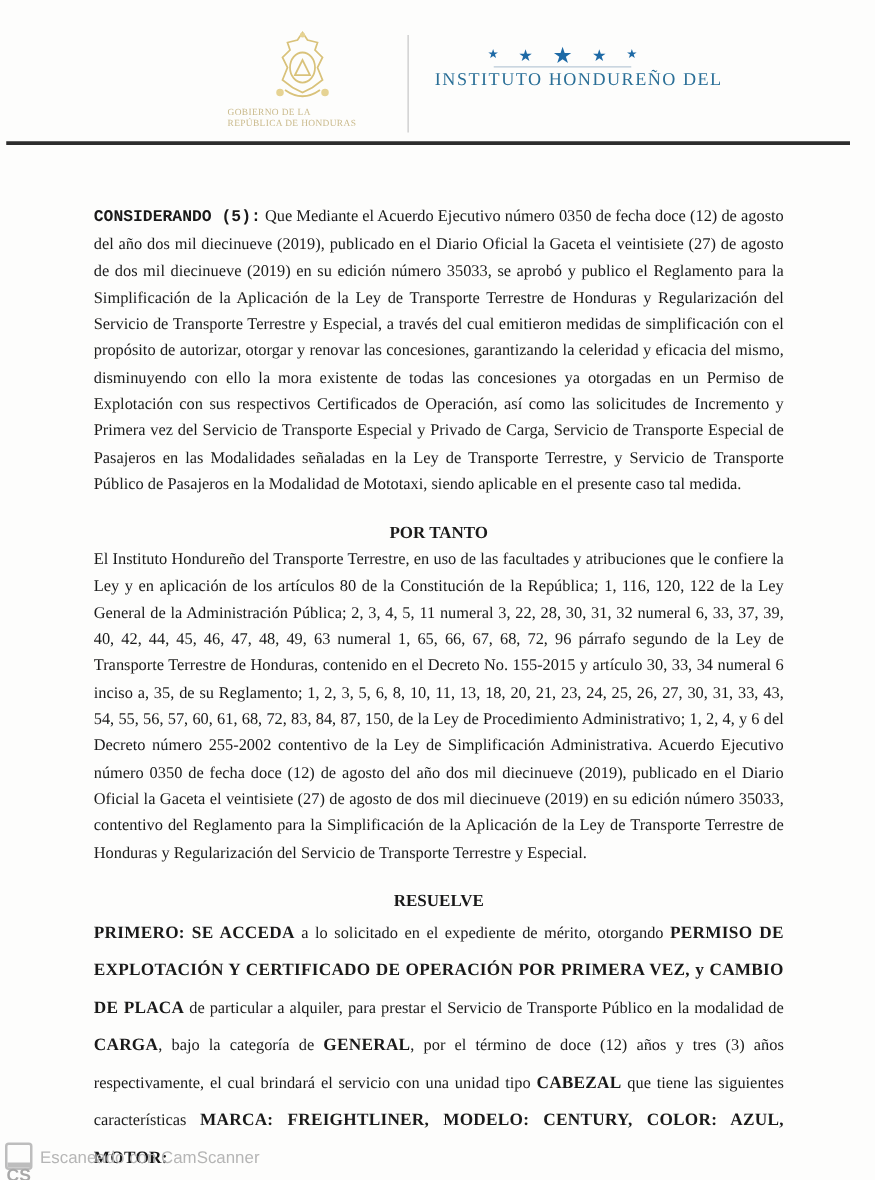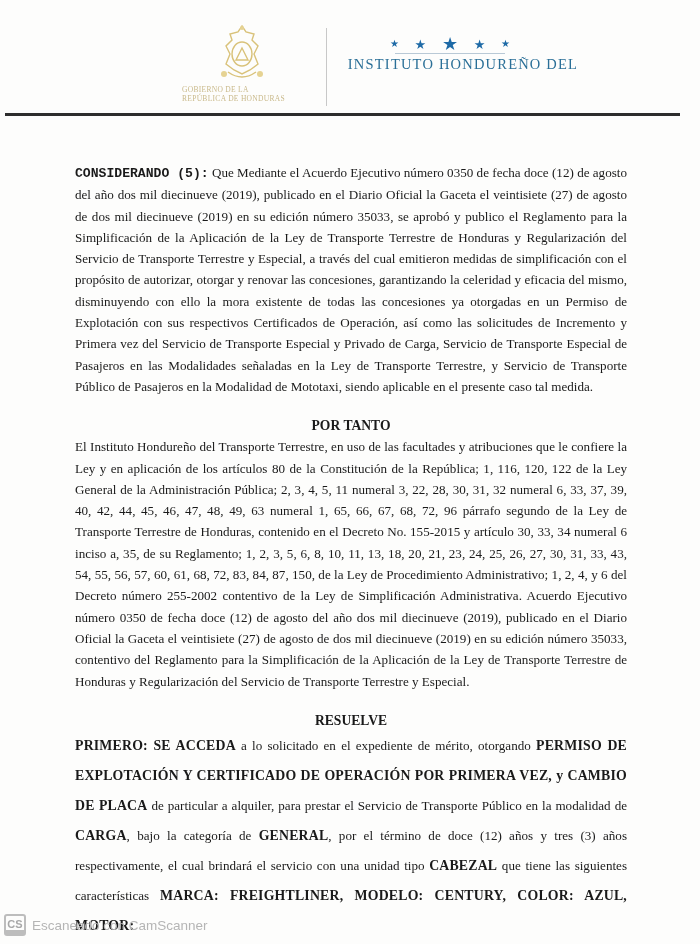--- a/index.html
+++ b/index.html
@@ -40,22 +40,22 @@
   .gap2 { height: 18px; }
   .section-head { text-align: center; font-weight: bold; font-size: 13.6px; margin: 0; line-height: 21px; }
   b { font-weight: bold; font-family: Liberation Mono, monospace; }
   .bold-lg { font-weight: bold; font-size: 13.8px; letter-spacing: 0.2px; }
   .resuelve { text-align: justify; margin: 0; line-height: 30px; }
 
   
   .footer { position: absolute; left: 4px; top: 913px; height: 24px; display: flex; align-items: center; }
   .cs-logo {
     width: 22px; height: 22px; border: 2px solid #bdbdbd; border-radius: 3px; box-sizing: border-box;
-    color: #a8a8a8; font-family: "Liberation Sans", sans-serif; font-weight: bold; font-size: 11px;
-    display: flex; align-items: flex-start; justify-content: center; padding-top: 2px; position: relative;
+    color: #a8a8a8; font-family: "Liberation Sans", sans-serif; font-weight: bold; font-size: 14px;
+    display: flex; align-items: flex-start; justify-content: center; padding-top: 16px; position: relative;
   }
   .cs-logo::after { content: ""; position: absolute; left: 0; right: 0; bottom: 0; height: 4px; background: #bdbdbd; }
   .footer-text { margin-left: 6px; color: #b5b5b5; font-family: "Liberation Sans", sans-serif; font-size: 13.5px; }
 </style>
 </head>
 <body>
 
 <div class="page">
 
   <div class="header">

